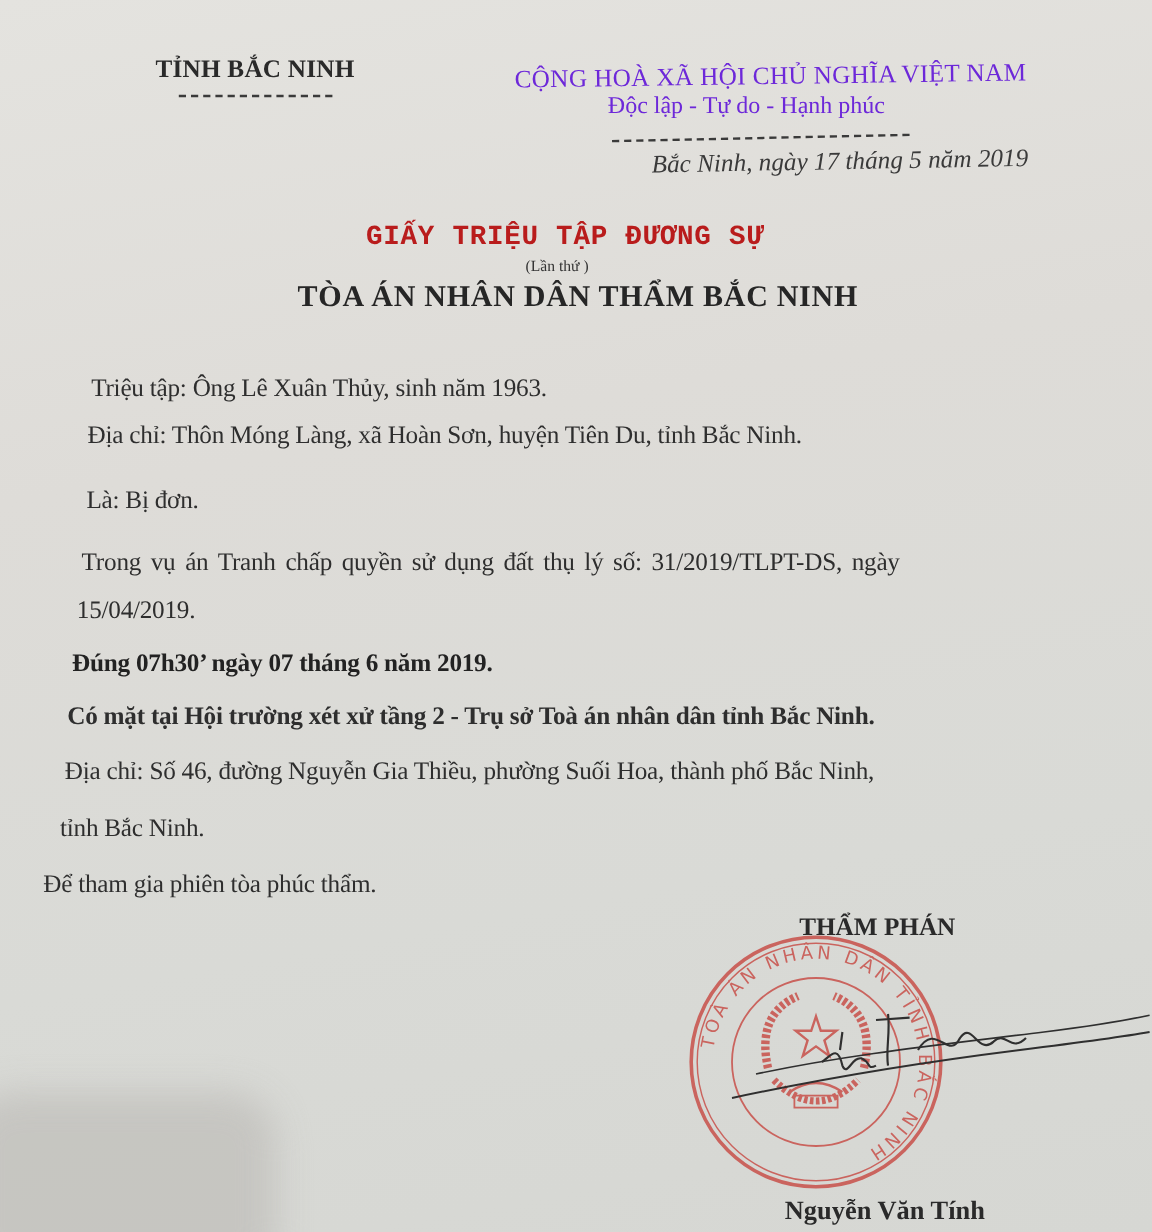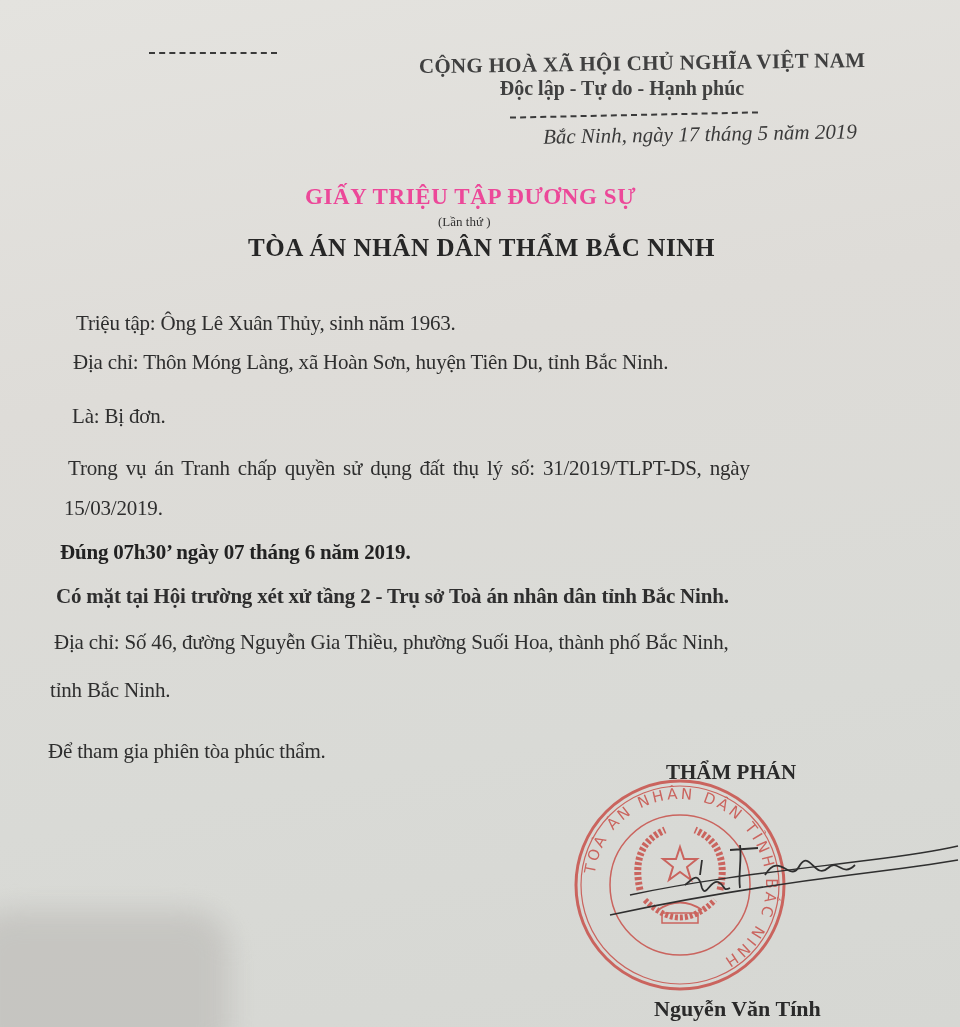--- a/index.html
+++ b/index.html
@@ -40,22 +40,22 @@
     }
     .hdr-left .dash {
       margin: 8px auto 0;
       width: 128px;
       border-top: 2px dashed #3a3a3a;
       height: 0;
     }
     .hdr-right {
       left: 392px; top: 50px; width: 500px;
       text-align: center;
-      font-weight: bold;
-      color: #404040;
+      font-weight: normal;
+      color: #6d28d9;
     }
     .hdr-right .l1 { font-size: 21px; line-height: 26px; letter-spacing: 0.3px; transform: rotate(-0.8deg); }
     .hdr-right .l2 { font-size: 20px; line-height: 24px; margin-left: -40px; }
     .hdr-right .dash {
       margin: 14px 0 0 118px;
       width: 248px;
       border-top: 2px dashed #3a3a3a;
       height: 0;
       transform: rotate(-1.2deg);
     }
@@ -64,21 +64,22 @@
       font-style: italic;
       font-size: 21px;
       color: #3a3a3a;
       transform: rotate(-1deg);
     }
     .title {
       left: 305px; top: 184px;
       font-weight: bold;
       font-size: 23px;
       letter-spacing: 0.6px;
-      color: #ec4899;
+      color: #b91c1c;
+      font-family: Liberation Mono, monospace;
     }
     .attempt {
       left: 438px; top: 214px;
       font-size: 13px;
       color: #333;
     }
     .court {
       left: 248px; top: 234px;
       font-weight: bold;
       font-size: 25px;
@@ -119,45 +120,46 @@
       width: 370px; height: 110px;
       z-index: 4;
     }
   </style>
 </head>
 <body>
 
 <div class="shadow"></div>
 
 <div class="abs hdr-left">
+  <div>TỈNH BẮC NINH</div>
   <div class="dash"></div>
 </div>
 
 <div class="abs hdr-right">
   <div class="l1">CỘNG HOÀ XÃ HỘI CHỦ NGHĨA VIỆT NAM</div>
   <div class="l2">Độc lập - Tự do - Hạnh phúc</div>
   <div class="dash"></div>
 </div>
 
 <div class="abs place-date">Bắc Ninh, ngày 17  tháng 5 năm 2019</div>
 
 <div class="abs title">GIẤY TRIỆU TẬP ĐƯƠNG SỰ</div>
 <div class="abs attempt">(Lần thứ   )</div>
 <div class="abs court">TÒA ÁN NHÂN DÂN THẨM BẮC NINH</div>
 
 <div class="abs para" style="left:76px; top:311px;">Triệu tập: Ông Lê Xuân Thủy, sinh năm 1963.</div>
 <div class="abs para" style="left:73px; top:350px;">Địa chỉ: Thôn Móng Làng, xã Hoàn Sơn, huyện Tiên Du, tỉnh Bắc Ninh.</div>
 <div class="abs para" style="left:72px; top:404px;">Là: Bị đơn.</div>
 <div class="abs para" style="left:68px; top:456px; word-spacing: 3px;">Trong vụ án Tranh chấp quyền sử dụng đất thụ lý số: 31/2019/TLPT-DS, ngày</div>
-<div class="abs para" style="left:64px; top:496px;">15/03/2019.</div>
+<div class="abs para" style="left:64px; top:496px;">15/04/2019.</div>
 <div class="abs para bold" style="left:60px; top:540px;">Đúng 07h30’ ngày 07 tháng 6 năm 2019.</div>
 <div class="abs para" style="left:56px; top:584px;font-weight:bold;">Có mặt tại Hội trường xét xử tầng 2 - Trụ sở Toà án nhân dân tỉnh Bắc Ninh.</div>
 <div class="abs para" style="left:54px; top:630px;">Địa chỉ: Số 46, đường Nguyễn Gia Thiều, phường Suối Hoa, thành phố Bắc Ninh,</div>
 <div class="abs para" style="left:50px; top:678px;">tỉnh Bắc Ninh.</div>
-<div class="abs para" style="left:48px; top:724px;margin-top:15px;">Để tham gia phiên tòa phúc thẩm.</div>
+<div class="abs para" style="left:36px; top:724px;">Để tham gia phiên tòa phúc thẩm.</div>
 
 <div class="abs judge-title">THẨM PHÁN</div>
 
 <svg class="seal" viewBox="0 0 220 220">
   <defs>
     <path id="sealArc" d="M 110,110 m -86,0 a 86,86 0 1,1 172,0 a 86,86 0 1,1 -172,0"></path>
   </defs>
   <circle cx="110" cy="110" r="104" fill="none" stroke="#c8504a" stroke-width="3"></circle>
   <circle cx="110" cy="110" r="99" fill="none" stroke="#c8504a" stroke-width="1.2"></circle>
   <circle cx="110" cy="110" r="70" fill="none" stroke="#c8504a" stroke-width="1.5"></circle>

